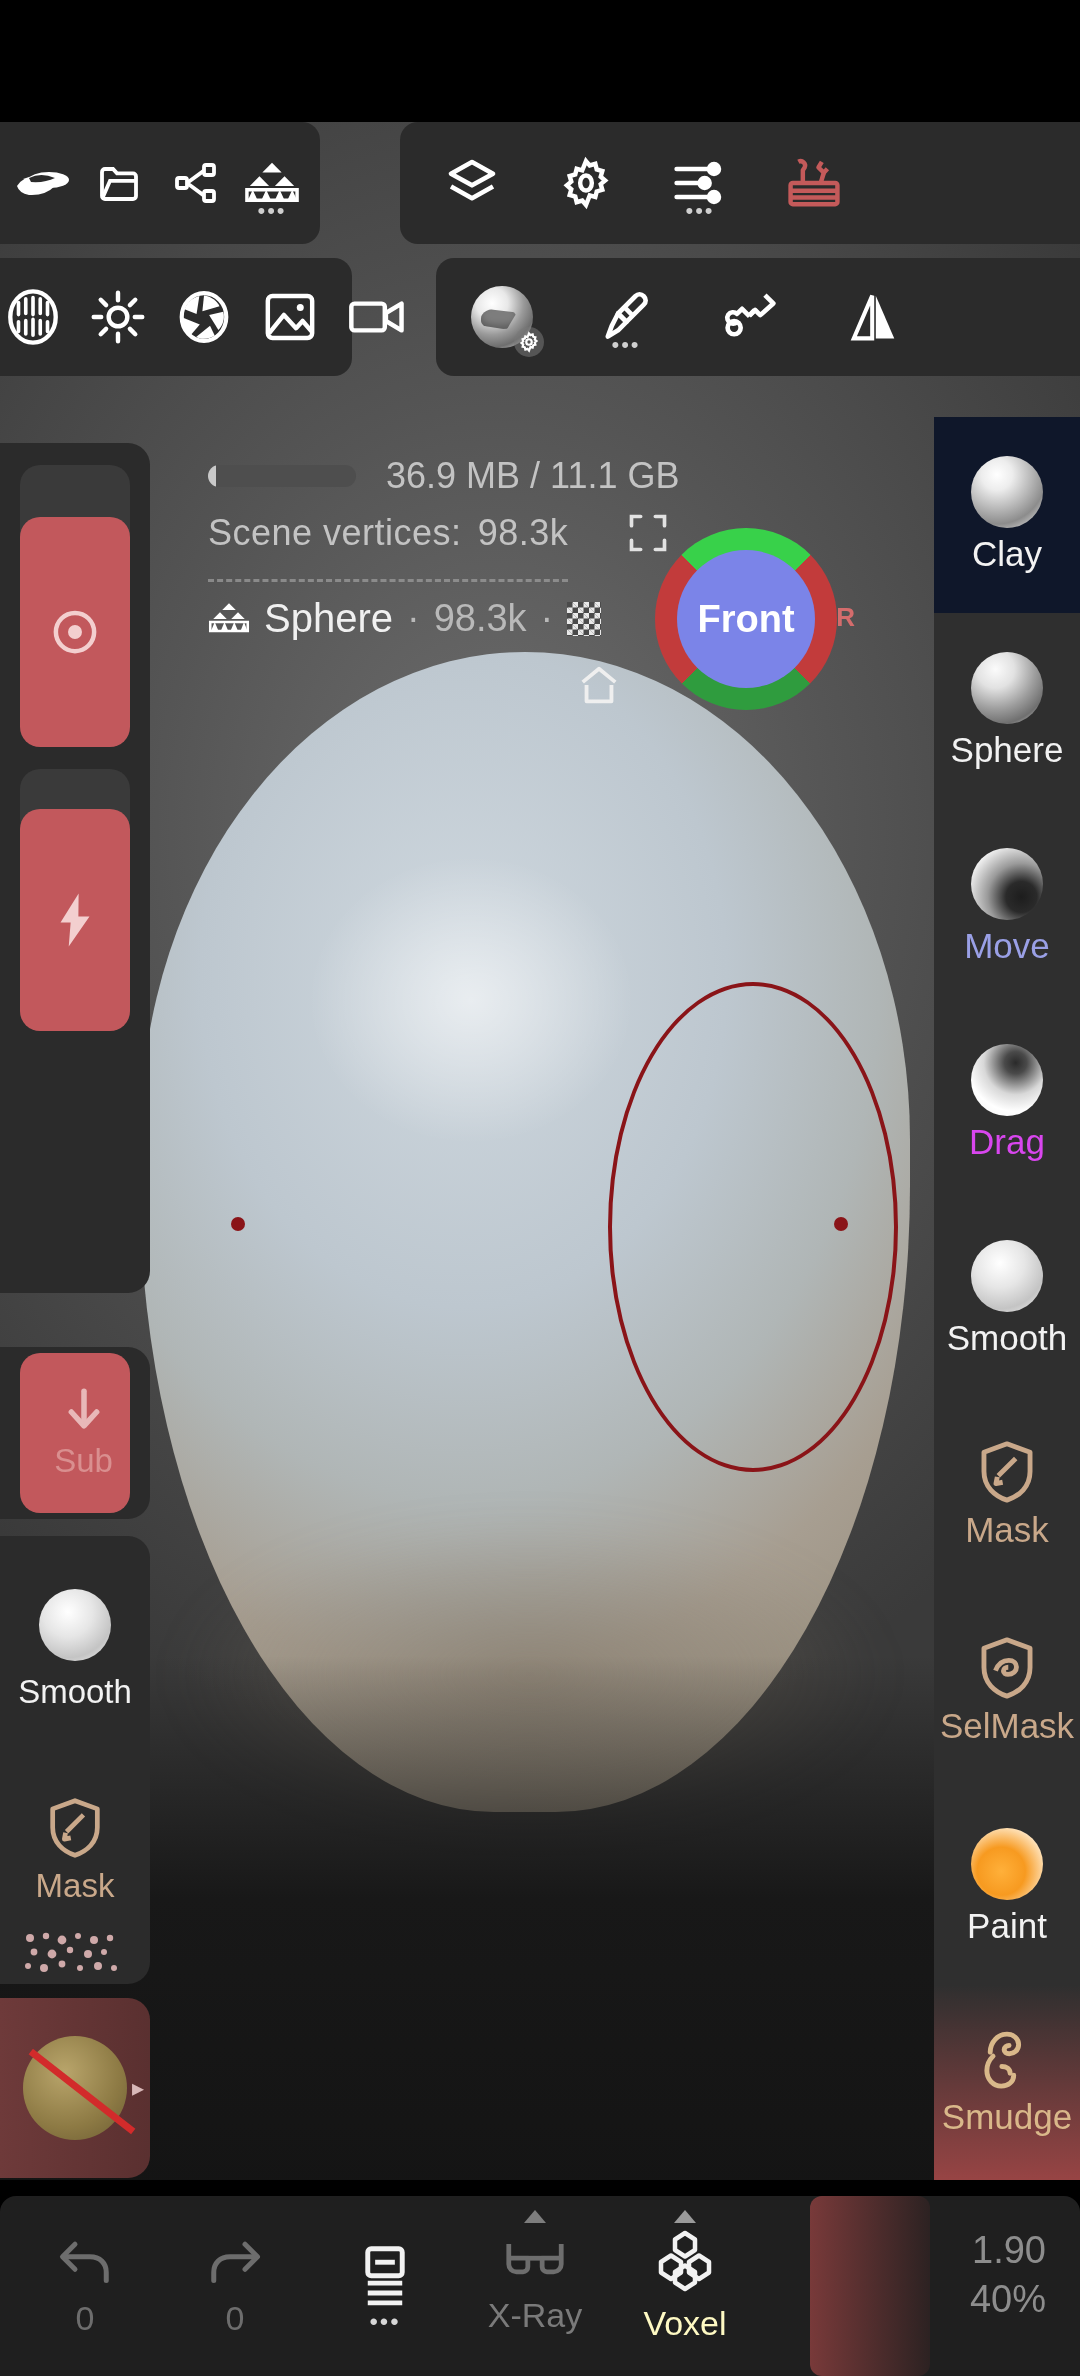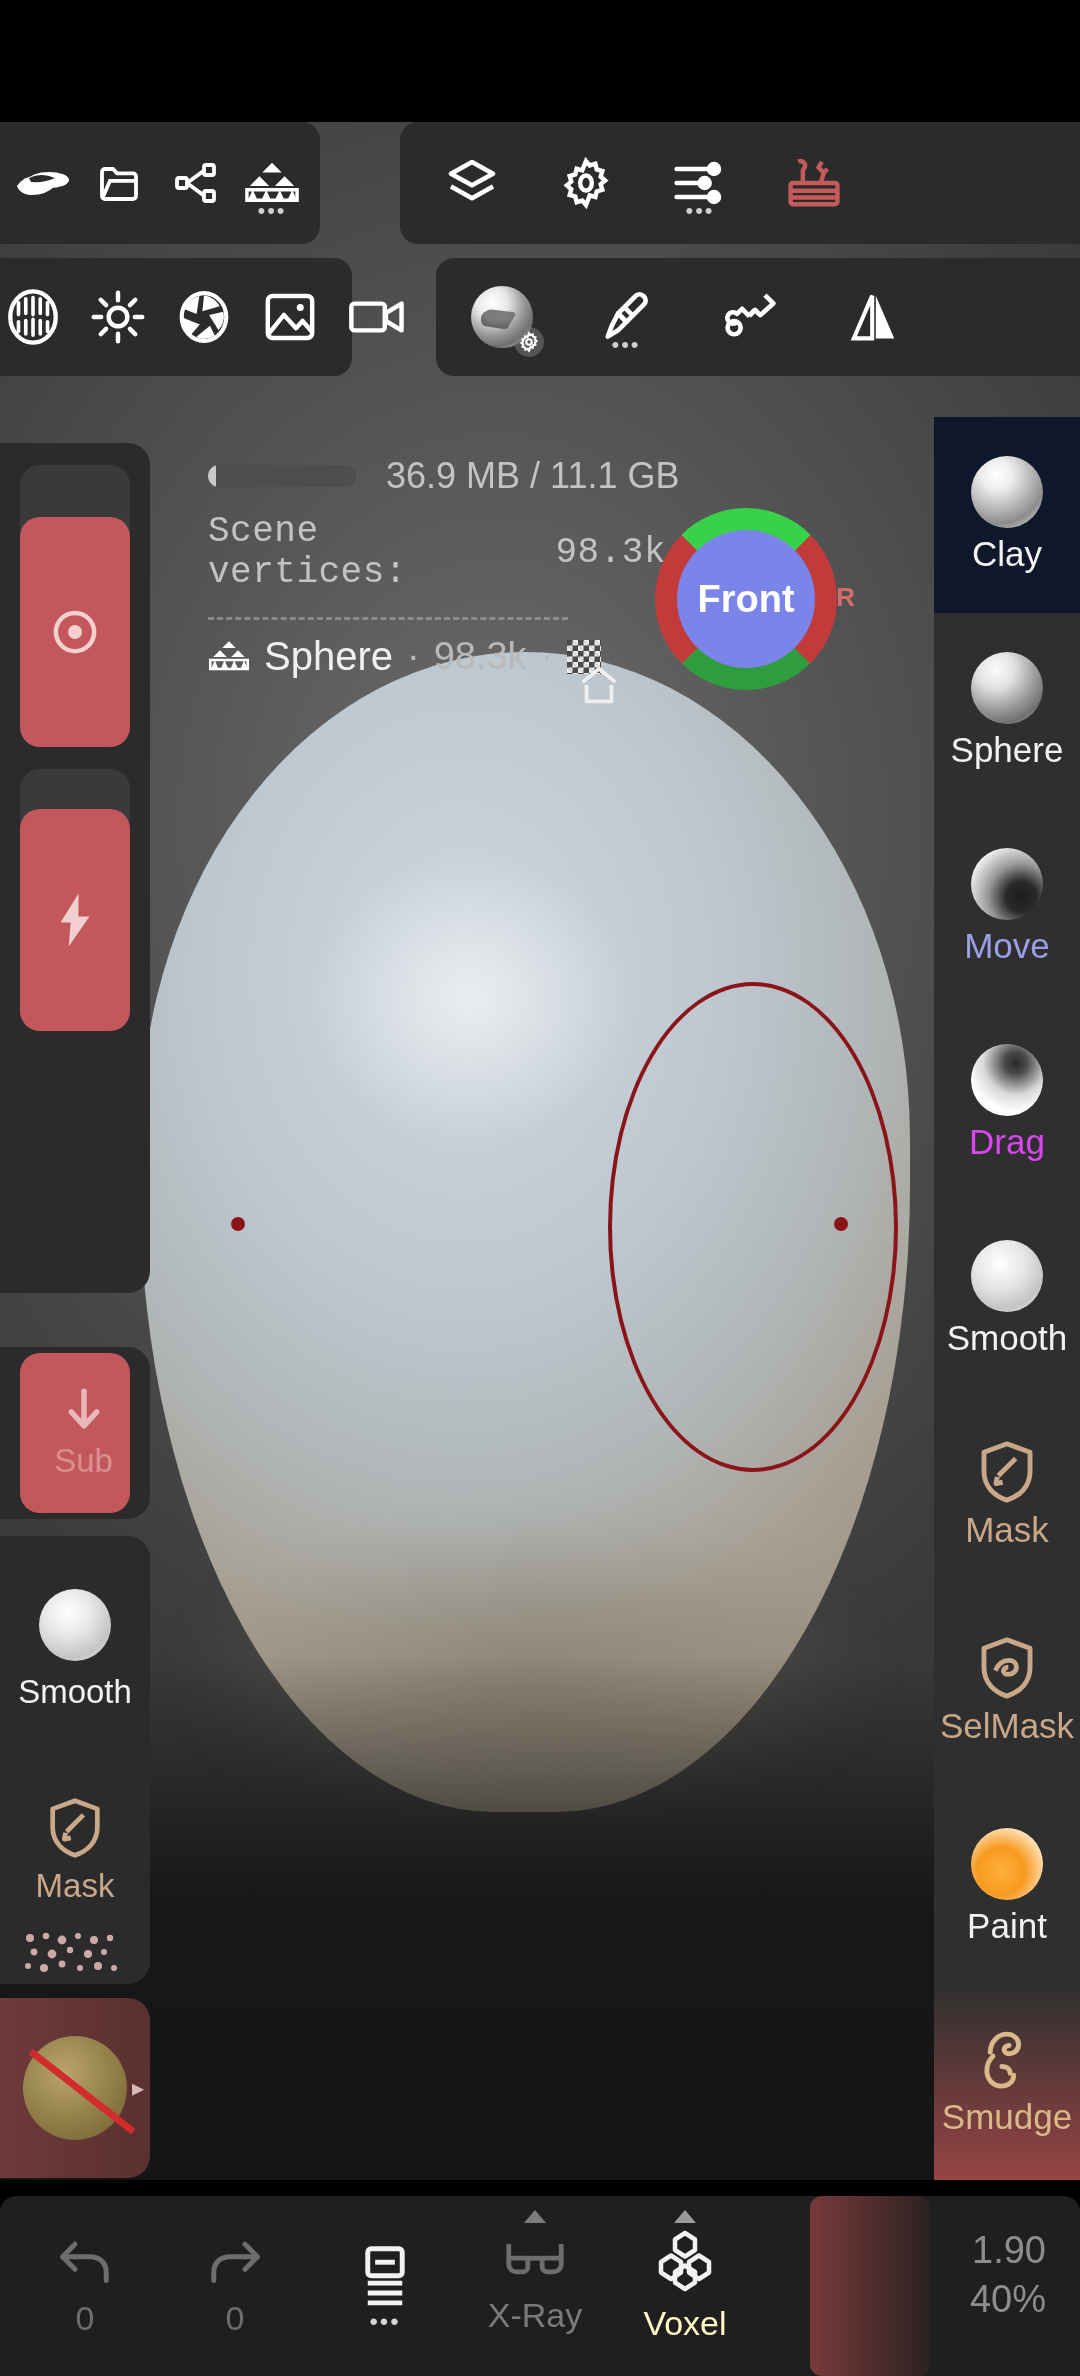--- a/index.html
+++ b/index.html
@@ -120,42 +120,42 @@
   
   #scene-info { position: absolute; left: 208px; top: 455px; width: 560px; }
   .mem-row { display: flex; align-items: center; gap: 30px; }
   .mem-bar {
     width: 148px; height: 22px; border-radius: 11px;
     background: #4e4e4e; position: relative; overflow: hidden;
   }
   .mem-bar > i { position: absolute; left:0; top:0; bottom:0; width: 8px; background:#c9c9c9; border-radius:11px 0 0 11px; }
   .mem-text { color: #c3c3c3; font-size: 36px; }
   .verts-row { display:flex; align-items:center; gap: 16px; margin-top: 14px; }
-  .verts-text { color: #c3c3c3; font-size: 36px; letter-spacing: .5px; font-family: Liberation Mono, monospace; }
+  .verts-text { color: #c3c3c3; font-size: 36px; letter-spacing: .5px; }
   .fit-icon { margin-left: 42px; }
   .dash-sep {
     margin: 24px 0 14px 0; width: 360px; height: 0;
     border-top: 3px dashed #9b9b9b; opacity: .75;
   }
   .obj-row { display:flex; align-items:center; gap: 14px; }
   .obj-name { color: #f0f0f0; font-size: 40px; }
   .obj-meta { color: #b9b9b9; font-size: 38px; }
   .checker {
     width: 34px; height: 34px;
     background-image:
       linear-gradient(45deg, #e9e9e9 25%, transparent 25%, transparent 75%, #e9e9e9 75%),
       linear-gradient(45deg, #e9e9e9 25%, transparent 25%, transparent 75%, #e9e9e9 75%);
     background-size: 11px 11px;
     background-position: 0 0, 5.5px 5.5px;
     background-color: #4a4a4a;
   }
   .home-icon { position: absolute; left: 368px; top: 208px; }
 
   
-  #gizmo { position: absolute; left: 655px; top: 508px; width: 182px; height: 182px; }
+  #gizmo { position: absolute; left: 655px; top: 528px; width: 182px; height: 182px; }
   .gizmo-ring {
     position:absolute; inset:0; border-radius:50%;
     background: conic-gradient(
       from -45deg,
       #38d14a 0deg 90deg,
       #c23b3b 90deg 180deg,
       #2f9c3e 180deg 270deg,
       #c23b3b 270deg 360deg);
   }
   .gizmo-face {

